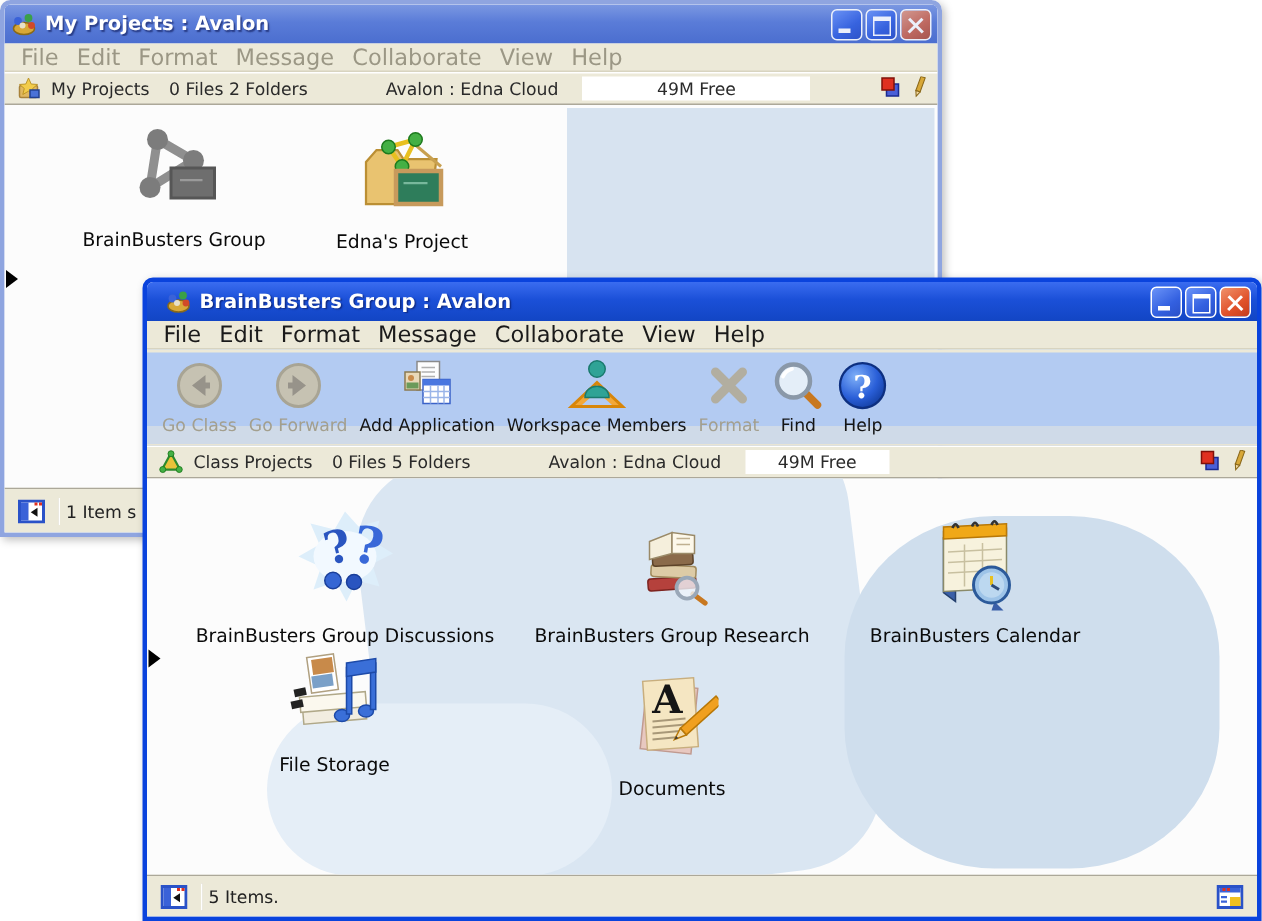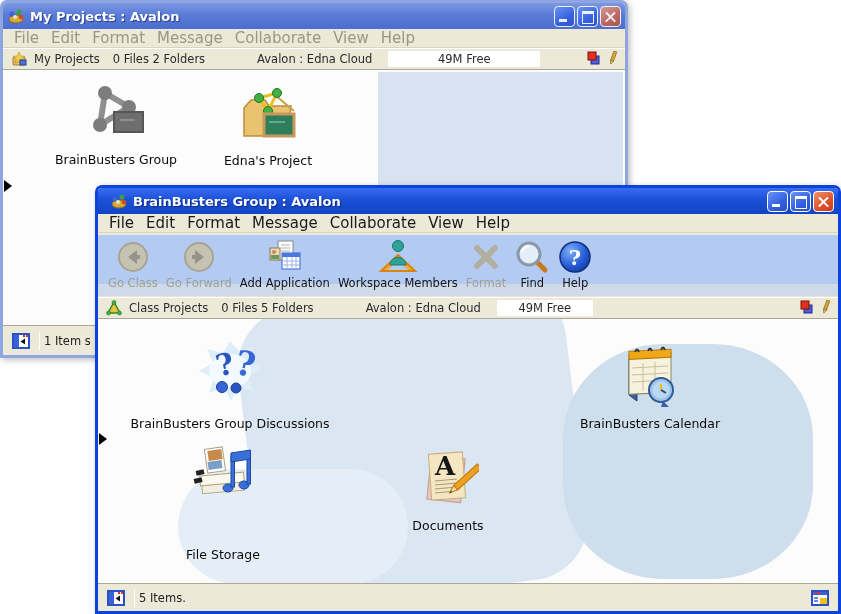--- a/index.html
+++ b/index.html
@@ -362,20 +362,36 @@
           <polygon points="35,2 44,12 58,8 54,22 67,30 53,37 58,52 43,48 36,62 29,49 14,54 19,39 4,32 18,24 12,10 28,14" fill="#ddeefa"></polygon>
           <ellipse cx="35" cy="32" rx="21" ry="17" fill="#f2f9ff"></ellipse>
           <text x="22" y="38" font-size="30" font-weight="bold" fill="#2a55c0" transform="rotate(-14 22 30)">?</text>
           <text x="40" y="36" font-size="34" font-weight="bold" fill="#3868d8" transform="rotate(10 46 28)">?</text>
           <circle cx="27" cy="48" r="5.5" fill="#3566d4" stroke="#1a3f9a"></circle>
           <circle cx="41" cy="49" r="5" fill="#2a55c0" stroke="#1a3f9a"></circle>
         </svg>
       </span>
       <span class="ilabel">BrainBusters Group Discussions</span>
     </div>
+    <div class="item" style="left:240px;top:24px;width:220px;">
+      <span>
+        <svg width="66" height="66" viewBox="0 0 66 66">
+          <rect x="17" y="42" width="32" height="8" rx="2" fill="#b5413c" stroke="#7d2420" transform="rotate(-4 33 46)"></rect>
+          <rect x="19" y="34" width="30" height="8" rx="2" fill="#ddcba6" stroke="#a08a5c" transform="rotate(3 34 38)"></rect>
+          <rect x="20" y="26" width="27" height="8" rx="2" fill="#8a6a4a" stroke="#5c4228" transform="rotate(-3 33 30)"></rect>
+          <path d="M18 18 L33 12 L33 26 L18 30 Z" fill="#f5efdc" stroke="#9a8a68"></path>
+          <path d="M48 14 L33 12 L33 26 L48 26 Z" fill="#fdf8ea" stroke="#9a8a68"></path>
+          <line x1="36" y1="16" x2="45" y2="16" stroke="#c0b090"></line>
+            <line x1="36" y1="20" x2="45" y2="20" stroke="#c0b090"></line>
+          <line x1="47" y1="53" x2="55" y2="59" stroke="#c87820" stroke-width="3.5" stroke-linecap="round"></line>
+          <circle cx="43" cy="49" r="7" fill="#eef4fa" fill-opacity=".8" stroke="#9aa8b8" stroke-width="2.5"></circle>
+        </svg>
+      </span>
+      <span class="ilabel">BrainBusters Group Research</span>
+    </div>
     <div class="item" style="left:452px;top:24px;width:200px;">
       <span>
         <svg width="66" height="66" viewBox="0 0 66 66">
           <path d="M12 16 L12 52 L20 58 L20 22 Z" fill="#3a5fa8" stroke="#24406e"></path>
           <rect x="12" y="12" width="42" height="40" fill="#f7f2dd" stroke="#8a8a6a" transform="skewY(-3)"></rect>
           <rect x="12" y="9" width="42" height="8" fill="#f0a818" stroke="#b87808" transform="skewY(-3)"></rect>
           <g stroke="#333" stroke-width="1.8" fill="none">
             <path d="M18 9 q2 -5 4 0"></path>
               <path d="M31 8 q2 -5 4 0"></path>
               <path d="M44 7 q2 -5 4 0"></path>
@@ -389,21 +405,21 @@
             </g>
           <path d="M46 58 L52 64 L44 64 Z" fill="#3a5fa8"></path>
           <circle cx="44" cy="47" r="12" fill="#9ec4e8" stroke="#2c5a9a" stroke-width="2"></circle>
           <circle cx="44" cy="47" r="8.5" fill="#bcd8f0"></circle>
           <line x1="44" y1="47" x2="44" y2="41" stroke="#e8c020" stroke-width="2"></line>
           <line x1="44" y1="47" x2="49" y2="50" stroke="#2c4a78" stroke-width="2"></line>
         </svg>
       </span>
       <span class="ilabel">BrainBusters Calendar</span>
     </div>
-    <div class="item" style="left:45px;top:121px;width:160px;gap:34px;">
+    <div class="item" style="left:45px;top:110px;width:160px;">
       <span>
         <svg width="66" height="66" viewBox="0 0 66 66">
           <rect x="12" y="40" width="42" height="12" fill="#f2ede0" stroke="#b0a888" transform="rotate(-5 33 46)"></rect>
           <rect x="10" y="34" width="44" height="10" fill="#fbf8ee" stroke="#b0a888" transform="rotate(-5 32 39)"></rect>
           <rect x="6" y="30" width="8" height="5" fill="#222" transform="rotate(-12 10 32)"></rect>
           <rect x="4" y="38" width="8" height="5" fill="#222" transform="rotate(-12 8 40)"></rect>
           <rect x="16" y="8" width="18" height="24" fill="#fff" stroke="#b0a080" transform="rotate(-8 25 20)"></rect>
           <rect x="18" y="10" width="14" height="10" fill="#c88a4a" transform="rotate(-8 25 15)"></rect>
           <rect x="18" y="21" width="14" height="8" fill="#7aa0c8" transform="rotate(-8 25 25)"></rect>
           <g fill="#3a6fd8" stroke="#1d4aa8">

